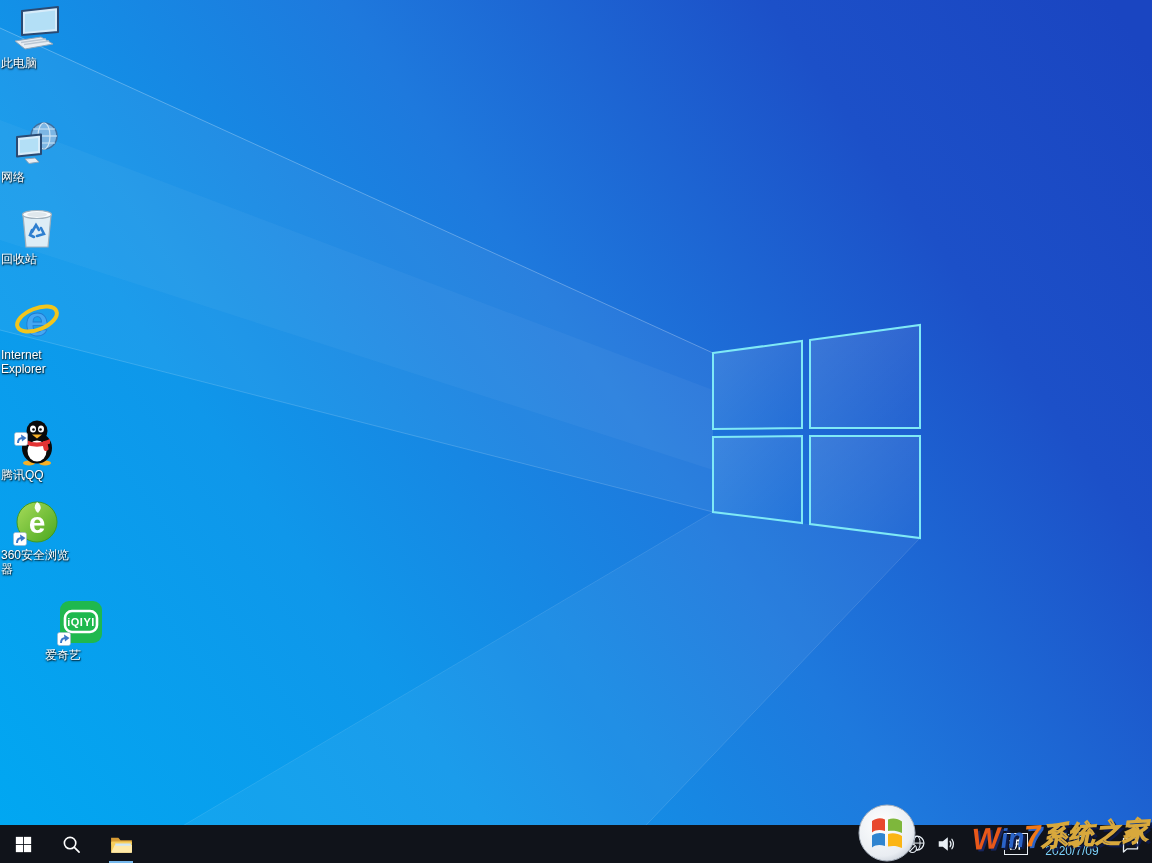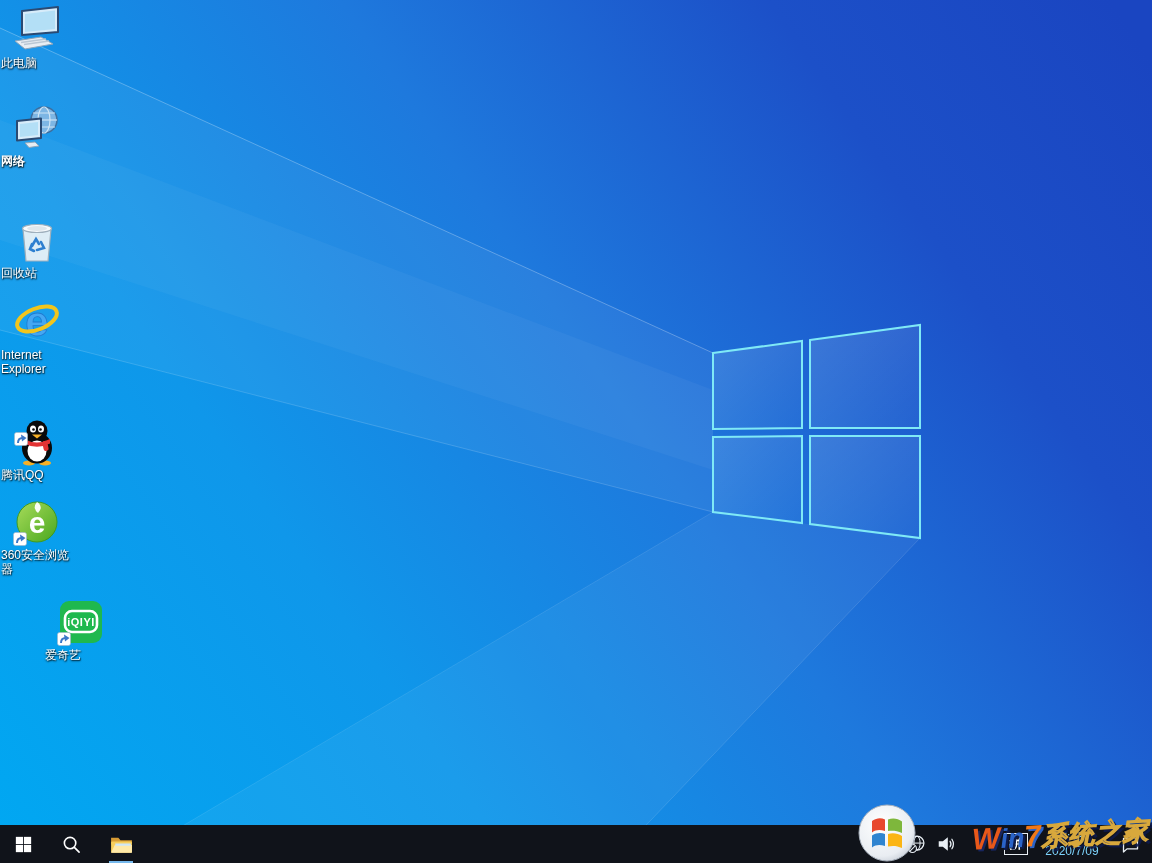--- a/index.html
+++ b/index.html
@@ -106,35 +106,35 @@
     <svg class="icon-glyph" viewBox="0 0 48 48">
       <polygon points="9,5 45,1 45,26 9,29" fill="#d7ecfa" stroke="#2a4a73" stroke-width="2" stroke-linejoin="round"></polygon>
       <polygon points="12,8 42,4.5 42,23 12,26" fill="#aadcf5" opacity="0.8"></polygon>
       <polygon points="2,35 28,31 40,38 12,43" fill="#e7edf3" stroke="#8fa6ba" stroke-width="1"></polygon>
       <line x1="8" y1="36.5" x2="33" y2="33" stroke="#b9c7d4" stroke-width="1.5"></line>
       <line x1="11" y1="38.5" x2="36" y2="35" stroke="#b9c7d4" stroke-width="1.5"></line>
     </svg>
     <span class="icon-label">此电脑</span>
   </div>
 
-  <div class="icon-item" style="top:104px;font-weight:bold;">
+  <div class="icon-item" style="top:120px;">
     <svg class="icon-glyph" viewBox="0 0 48 48">
       <circle cx="31" cy="16" r="13" fill="#7db6e4" stroke="#3f6f9e" stroke-width="1.5"></circle>
       <ellipse cx="31" cy="16" rx="6" ry="13" fill="none" stroke="#cfe5f5" stroke-width="1.2"></ellipse>
       <line x1="18" y1="16" x2="44" y2="16" stroke="#cfe5f5" stroke-width="1.2"></line>
       <line x1="20" y1="9" x2="42" y2="9" stroke="#cfe5f5" stroke-width="1"></line>
       <line x1="20" y1="23" x2="42" y2="23" stroke="#cfe5f5" stroke-width="1"></line>
       <polygon points="4,17 28,14.5 28,34 4,36.5" fill="#d7ecfa" stroke="#2a4a73" stroke-width="2" stroke-linejoin="round"></polygon>
       <polygon points="7,20 25,18 25,31 7,33" fill="#aadcf5" opacity="0.8"></polygon>
       <polygon points="12,39 22,38 26,42 16,43.5" fill="#e7edf3" stroke="#8fa6ba" stroke-width="1"></polygon>
     </svg>
     <span class="icon-label">网络</span>
   </div>
 
-  <div class="icon-item" style="top:216px;">
+  <div class="icon-item" style="top:202px;">
     <svg class="icon-glyph" viewBox="0 0 48 48">
       <path d="M10,13 L38,13 L35,45 L13,45 Z" fill="#eef3f6" fill-opacity="0.92" stroke="#9fb0bd" stroke-width="1.2"></path>
       <ellipse cx="24" cy="12.5" rx="14.5" ry="4" fill="#f8fbfd" stroke="#9fb0bd" stroke-width="1.2"></ellipse>
       <ellipse cx="24" cy="12.5" rx="10" ry="2.4" fill="#dfe7ec"></ellipse>
       <g stroke="#2e7fd0" stroke-width="2.6" fill="none" stroke-linecap="round">
         <path d="M19,30 L23,23 L26,28"></path>
         <path d="M28,26 L31,32 L24,34"></path>
         <path d="M21,35 L17,33 L19,28"></path>
       </g>
     </svg>

